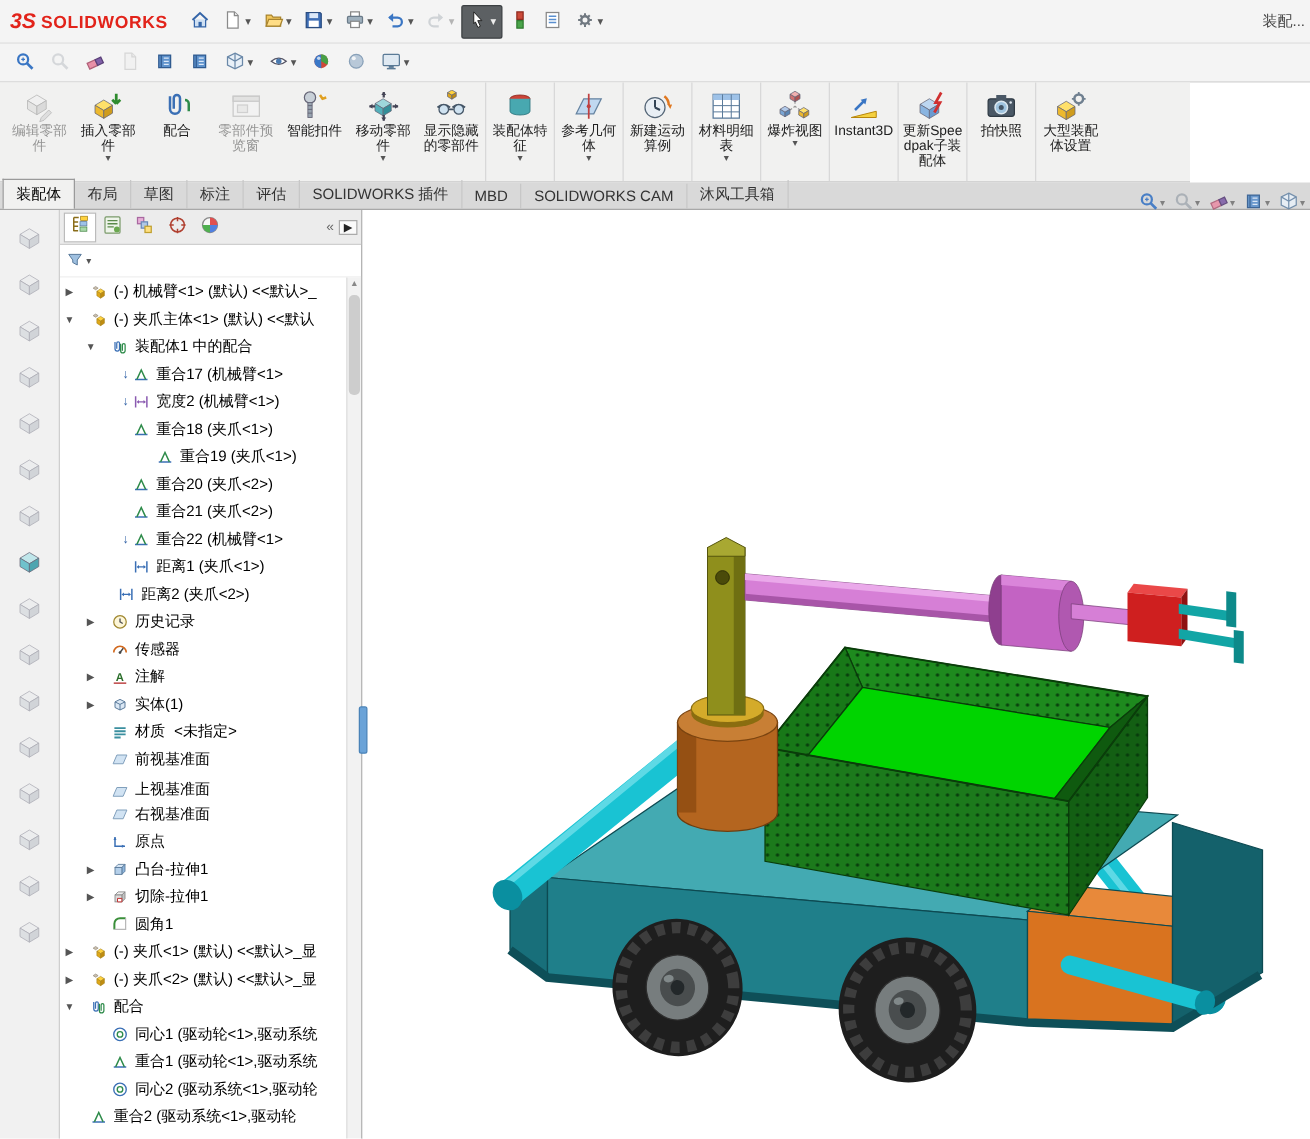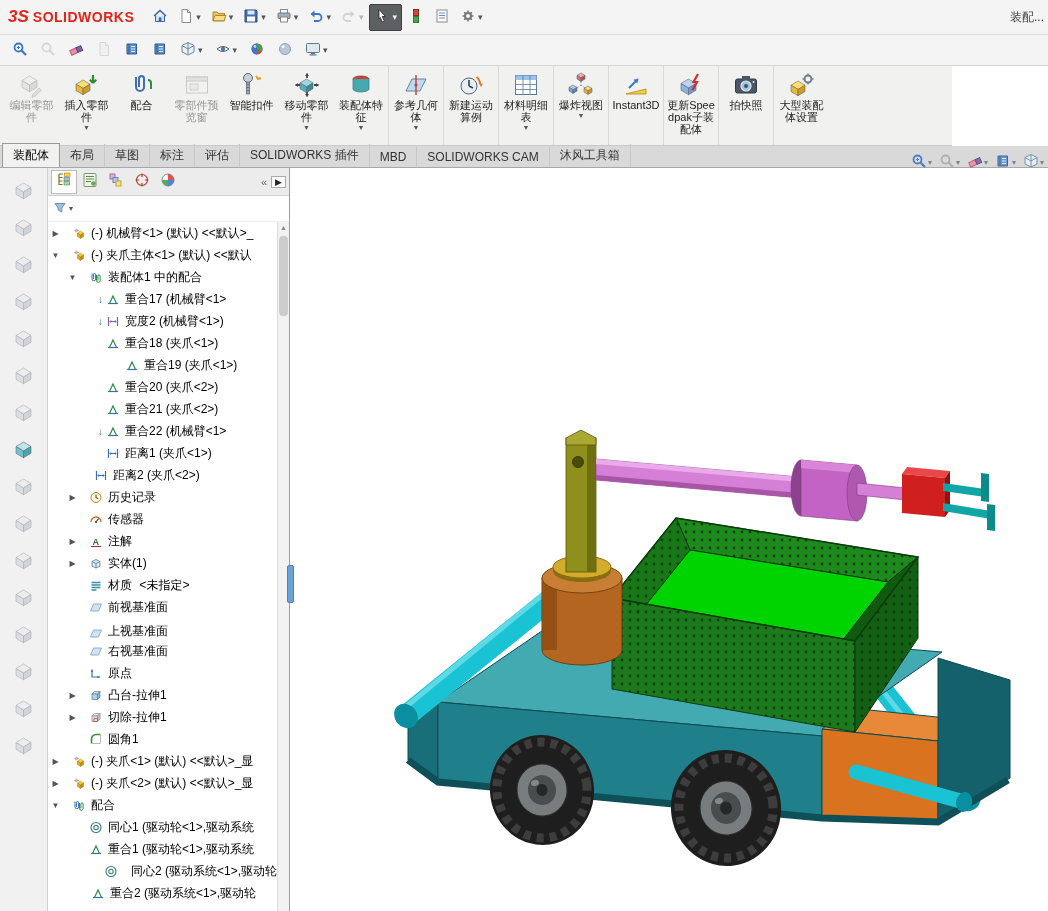--- a/index.html
+++ b/index.html
@@ -308,20 +308,35 @@
           <path d="M6 10.9 L12.5 14.8 V20.650000000000002 L6 16.75 Z" fill="#53b0ba" stroke="#667" stroke-width="0.6"></path>
           <path d="M19 10.9 L12.5 14.8 V20.650000000000002 L19 16.75 Z" fill="#338f99" stroke="#667" stroke-width="0.6"></path>
           <path d="M13 1.5 V6 M13 24.5 V20 M1.5 13 H6 M24.5 13 H20" stroke="#445" stroke-width="1.8"></path>
           <path d="M13 1.5 l-2 2.5 h4z" fill="#445"></path>
           <path d="M13 24.5 l-2 -2.5 h4z" fill="#445"></path>
           <path d="M1.5 13 l2.5 -2 v4z" fill="#445"></path>
           <path d="M24.5 13 l-2.5 -2 v4z" fill="#445"></path>
         </svg>
       </div>
       <div class="rb-label">移动零部件</div>
+      <div class="rb-dd">▼</div>
+    </div>
+    <div class="rb sep">
+      <div class="rb-ico">
+        <svg width="26" height="26" viewBox="0 0 26 26" xmlns="http://www.w3.org/2000/svg">
+          <path d="M10 2.1 L13.5 0 L17 2.1 L13.5 4.2 Z" fill="#ffd23d" stroke="#667" stroke-width="0.6"></path>
+          <path d="M10 2.1 L13.5 4.2 V7.35 L10 5.25 Z" fill="#e0a818" stroke="#667" stroke-width="0.6"></path>
+          <path d="M17 2.1 L13.5 4.2 V7.35 L17 5.25 Z" fill="#c08c10" stroke="#667" stroke-width="0.6"></path>
+          <path d="M2 14 Q7 9.5 12 14 M14 14 Q19 9.5 24 14" fill="none" stroke="#456" stroke-width="1.6"></path>
+          <circle cx="7" cy="15.5" r="3.8" fill="#cfe2f0" stroke="#456"></circle>
+          <circle cx="19" cy="15.5" r="3.8" fill="#cfe2f0" stroke="#456"></circle>
+          <path d="M11 15.5 h4" stroke="#456" stroke-width="1.4"></path>
+        </svg>
+      </div>
+      <div class="rb-label">显示隐藏的零部件</div>
       <div class="rb-dd">▼</div>
     </div>
     <div class="rb dropdown sep">
       <div class="rb-ico">
         <svg width="26" height="26" viewBox="0 0 26 26" xmlns="http://www.w3.org/2000/svg">
           <ellipse cx="13" cy="7" rx="8" ry="3" fill="#cc4438" stroke="#8f2a20" stroke-width="0.7"></ellipse>
           <path d="M5 7 V17 a8 3 0 0 0 16 0 V7" fill="#48a8b0" stroke="#2f7880" stroke-width="0.7"></path>
         </svg>
       </div>
       <div class="rb-label">装配体特征</div>
@@ -958,32 +973,32 @@
         <span class="arrow"></span>
         <span class="badge"></span>
         <span class="ticon">
           <svg width="14" height="13" viewBox="0 0 14 13" xmlns="http://www.w3.org/2000/svg">
             <path d="M2 10.5 H12" stroke="#3a6fb5" stroke-width="1.2"></path>
             <path d="M3.5 10.5 L7 3 L10.5 10.5" fill="none" stroke="#2e8b4a" stroke-width="1.2"></path>
           </svg>
         </span>
         <span class="tlabel">重合1 (驱动轮&lt;1&gt;,驱动系统</span>
       </div>
-      <div class="trow" style="padding-left: 19px; justify-content: space-between;">
+      <div class="trow" style="padding-left: 19px;">
         <span class="arrow"></span>
         <span class="badge"></span>
         <span class="ticon">
           <svg width="14" height="13" viewBox="0 0 14 13" xmlns="http://www.w3.org/2000/svg">
             <circle cx="7" cy="6.5" r="5" fill="none" stroke="#3a6fb5" stroke-width="1.1"></circle>
             <circle cx="7" cy="6.5" r="2.2" fill="none" stroke="#2e8b4a" stroke-width="1.1"></circle>
           </svg>
         </span>
         <span class="tlabel">同心2 (驱动系统&lt;1&gt;,驱动轮</span>
       </div>
-      <div class="trow" style="padding-left: 21px; text-align: right;">
+      <div class="trow" style="padding-left: 2px; text-align: right;">
         <span class="arrow"></span>
         <span class="badge"></span>
         <span class="ticon">
           <svg width="14" height="13" viewBox="0 0 14 13" xmlns="http://www.w3.org/2000/svg">
             <path d="M2 10.5 H12" stroke="#3a6fb5" stroke-width="1.2"></path>
             <path d="M3.5 10.5 L7 3 L10.5 10.5" fill="none" stroke="#2e8b4a" stroke-width="1.2"></path>
           </svg>
         </span>
         <span class="tlabel">重合2 (驱动系统&lt;1&gt;,驱动轮</span>
       </div>

